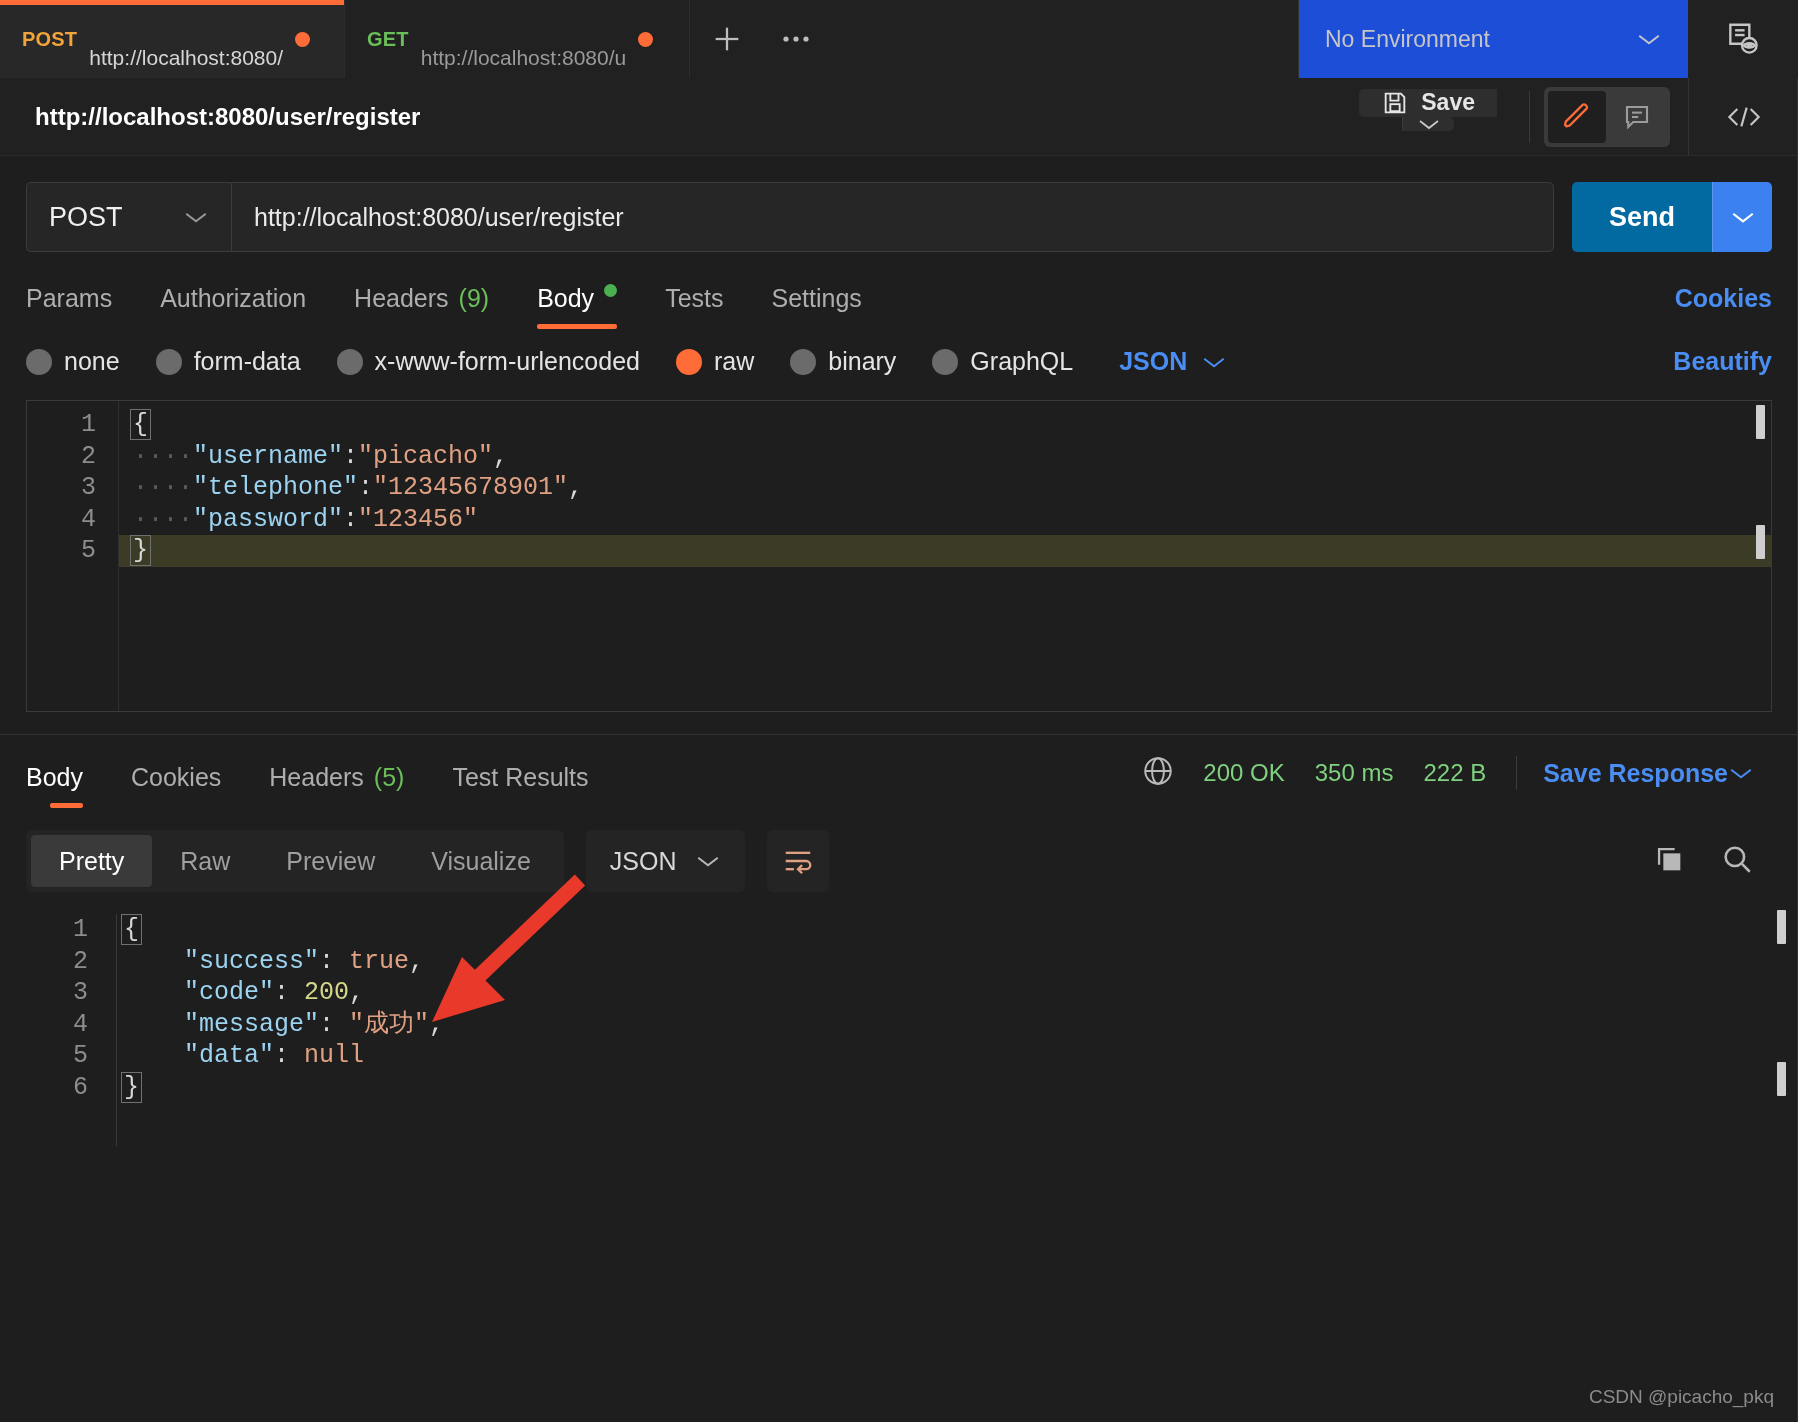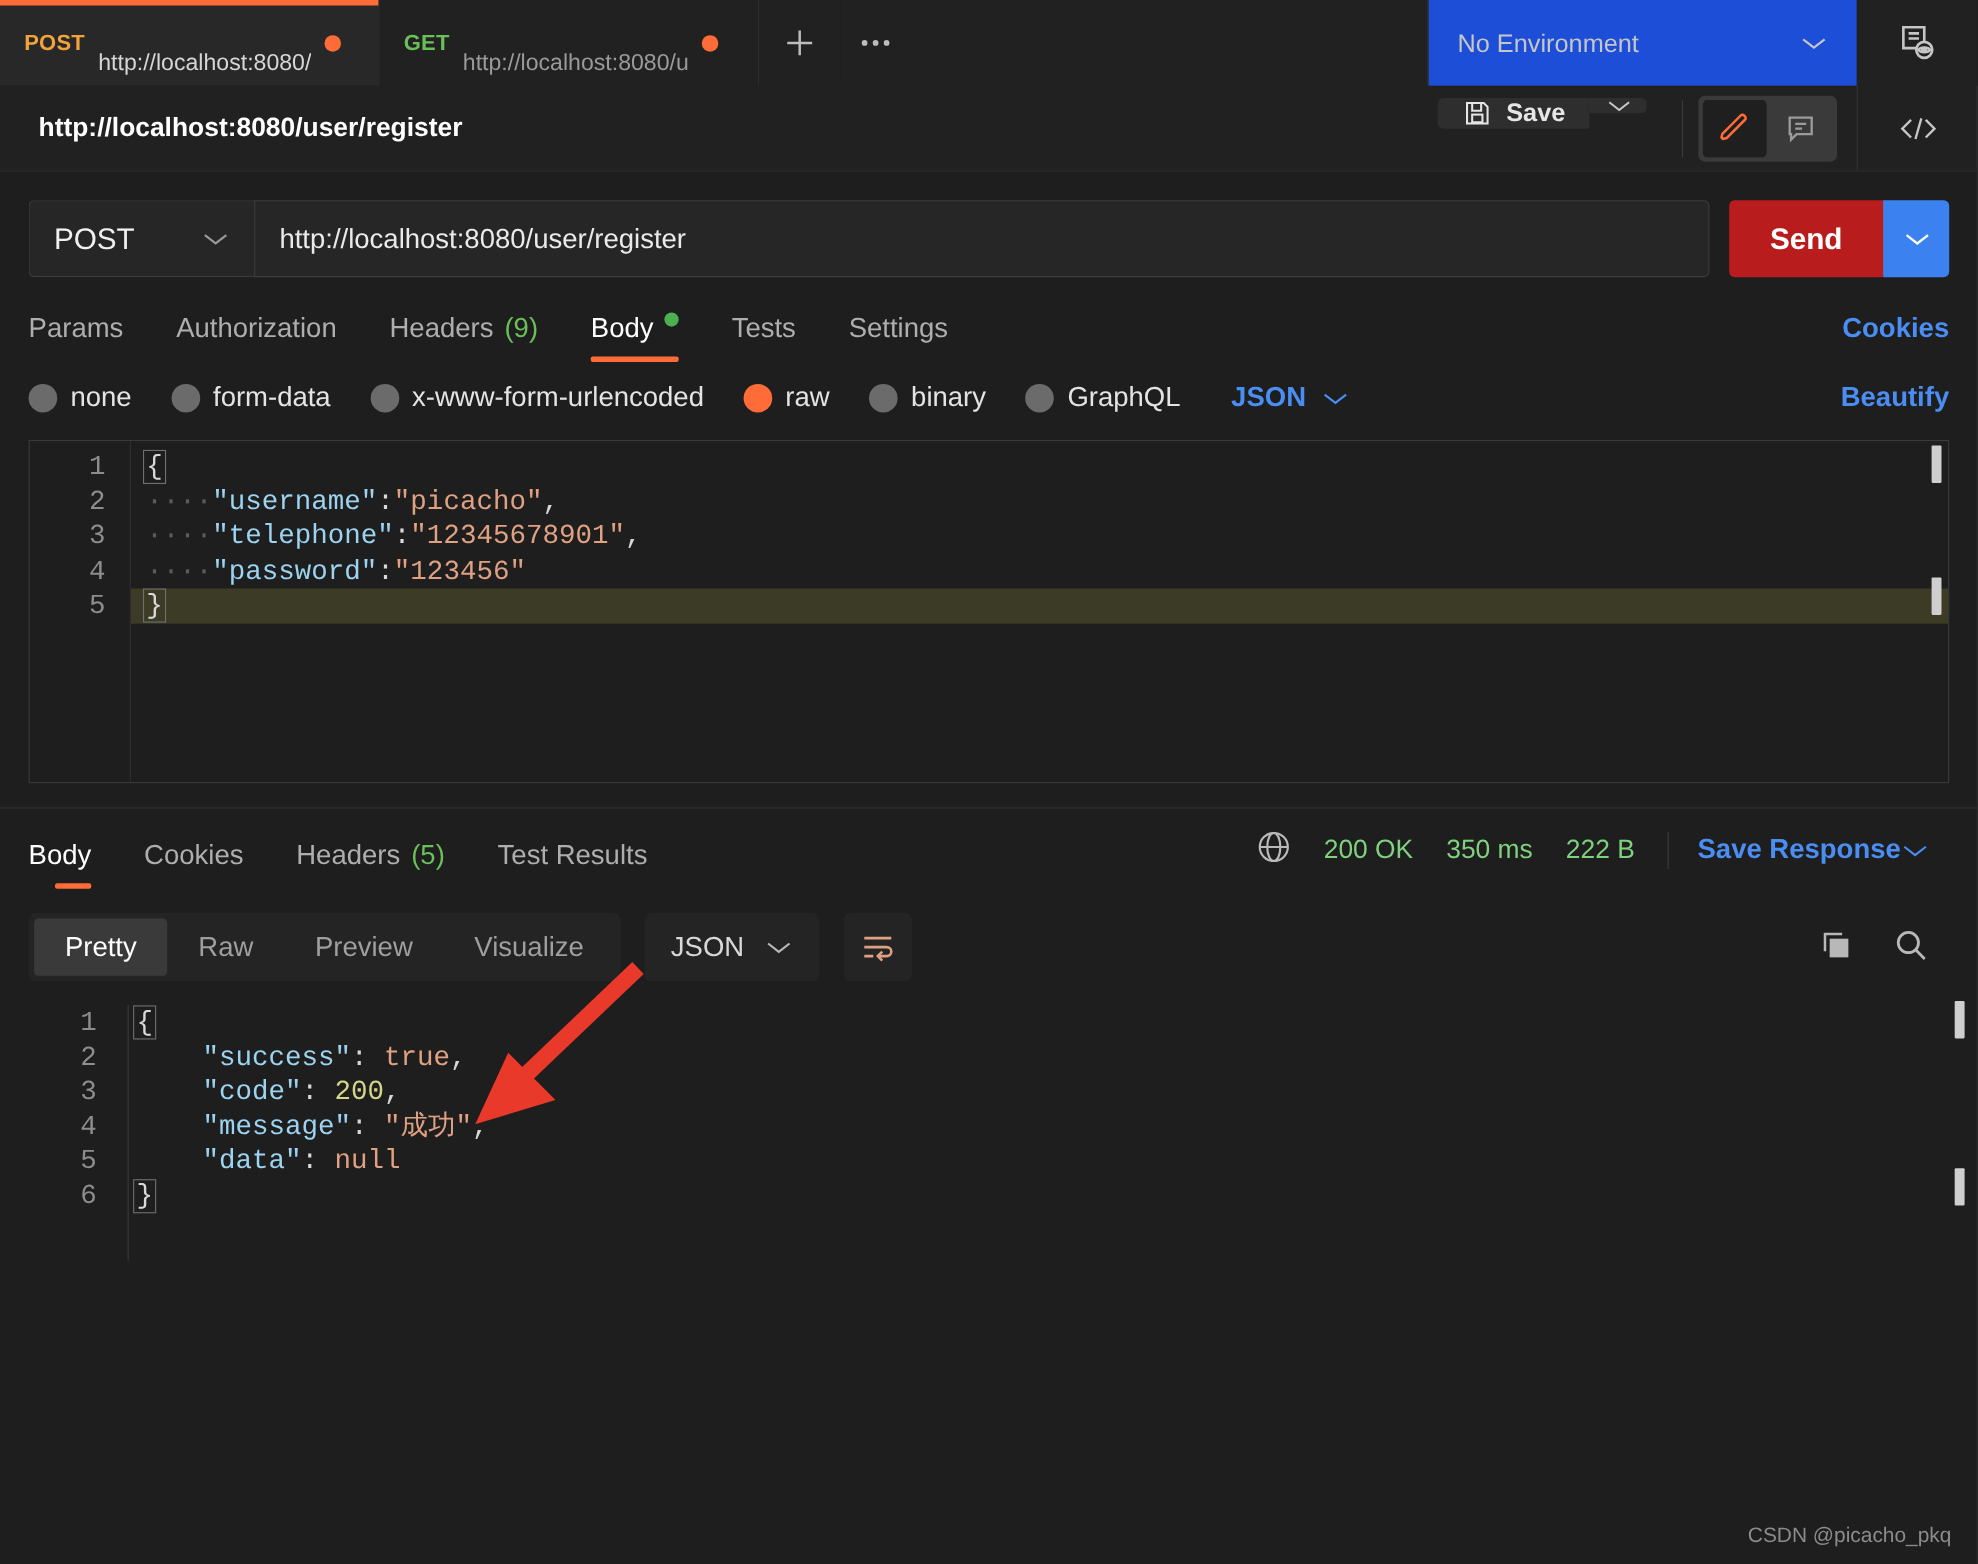--- a/index.html
+++ b/index.html
@@ -113,23 +113,24 @@
     color: #ffffff;
   }
   .titlebar-right {
     margin-left: auto;
     display: flex;
     align-items: center;
     height: 100%;
   }
   .save-group {
     display: flex;
-    align-items: flex-start;
+    align-items: center;
     height: 56px;
     margin-right: 18px;
+    flex-direction: column;
   }
   .save-btn {
     display: flex; align-items: center; gap: 12px;
     background: #2e2e2e;
     border-radius: 5px 0 0 5px;
     padding: 0 22px;
     color: #e6e6e6;
     font-size: 23px;
     font-weight: 700;
   }
@@ -197,21 +198,21 @@
     padding: 0 22px;
     font-size: 25px;
     color: #eaeaea;
   }
   .send-group {
     display: flex; align-items: stretch;
     margin-left: 18px;
     height: 70px;
   }
   .send-btn {
-    background: #b91c1c;
+    background: #0369a1;
     border-radius: 5px 0 0 5px;
     width: 140px;
     display: flex; align-items: center; justify-content: center;
     color: #fff; font-size: 27px; font-weight: 700;
   }
   .send-caret {
     background: #3b82f0;
     border-left: 1px solid #5b97f3;
     border-radius: 0 5px 5px 0;
     width: 60px;

